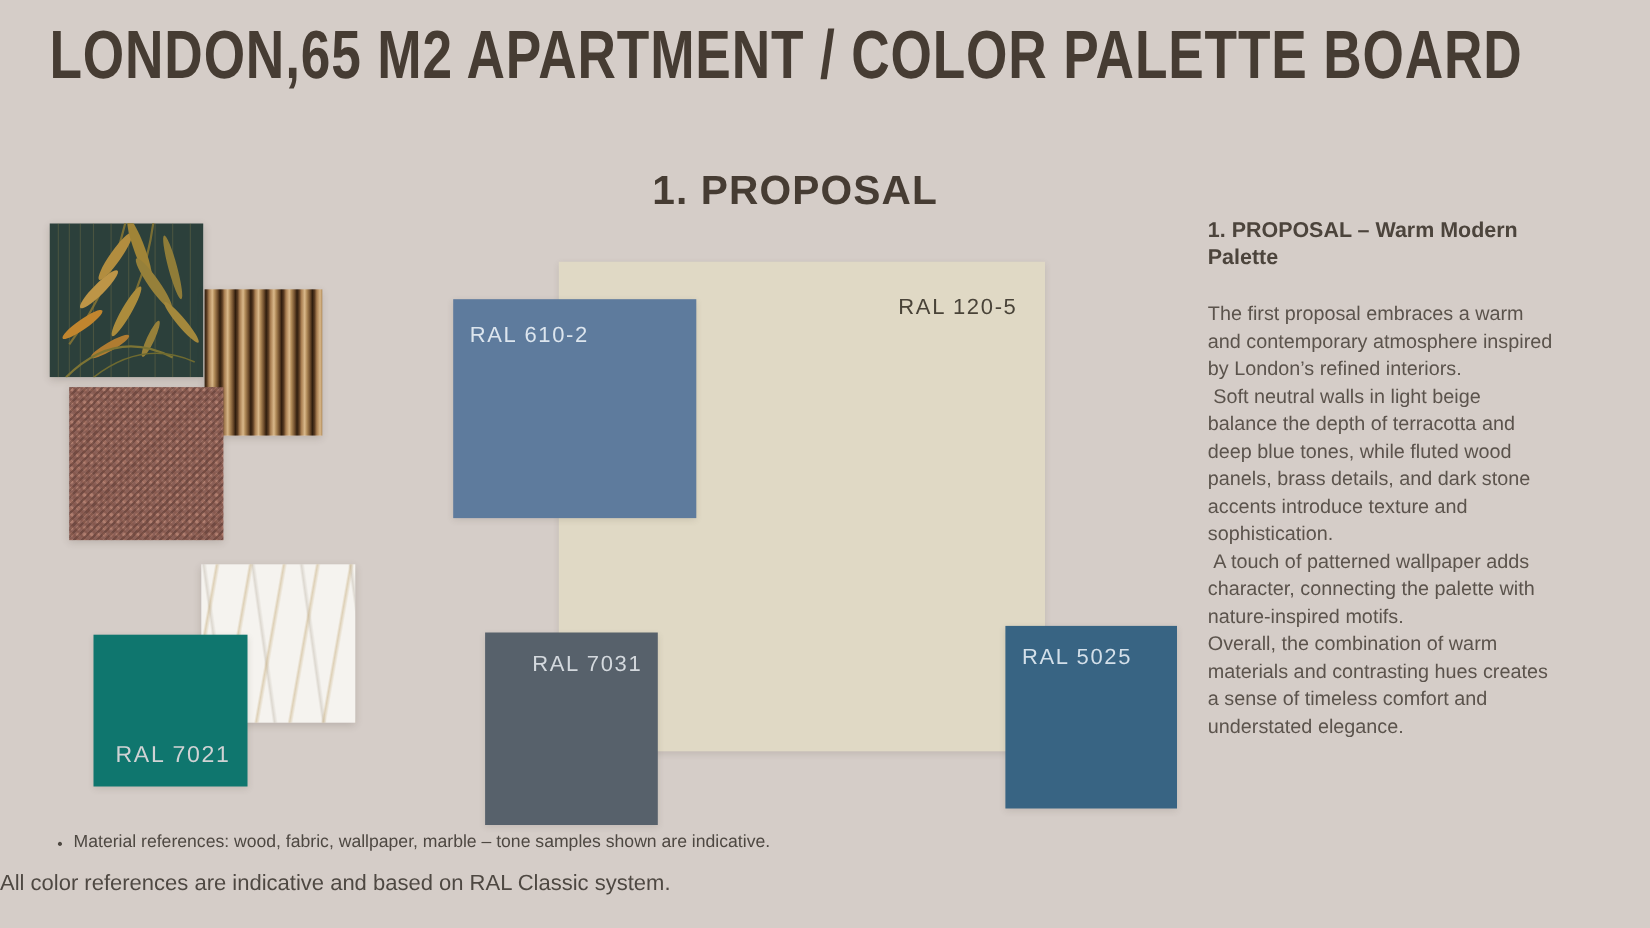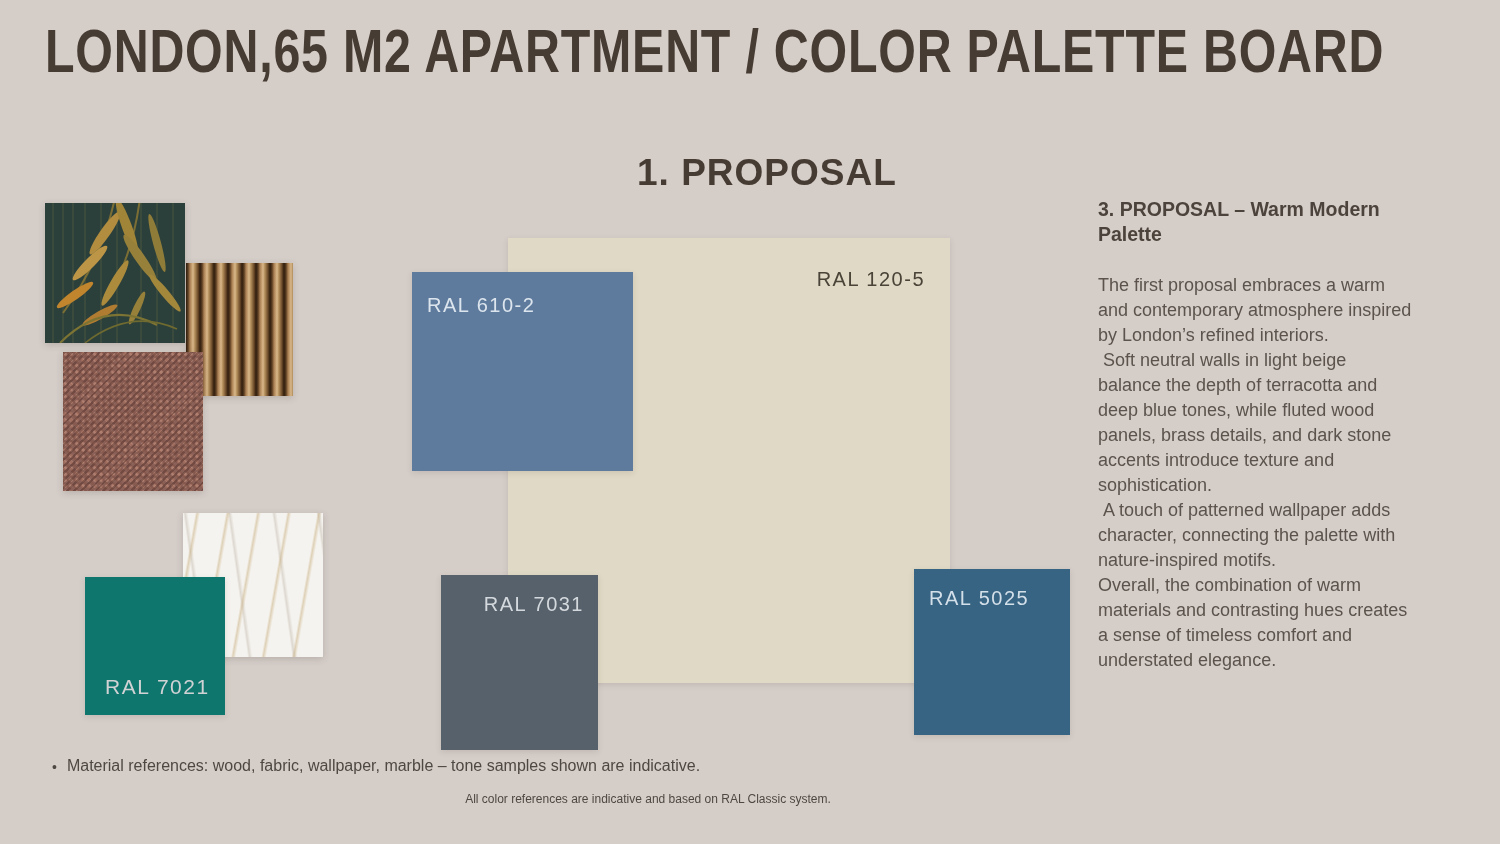--- a/index.html
+++ b/index.html
@@ -12,21 +12,21 @@
   
   .main-title {
     position:absolute; left:45px; top:20px;
     font-size:62px; font-weight:700; color:#463c33;
     letter-spacing:1px; line-height:1; white-space:nowrap;
     transform:scaleX(0.78); transform-origin:left top;
   }
   .section-heading {
     position:absolute; left:593px; top:153px;
     font-size:37px; font-weight:700; color:#463c33;
-    letter-spacing:1px; line-height:1.1; white-space:nowrap;margin-left:44px;
+    letter-spacing:1px; line-height:1.1; white-space:nowrap;
   }
 
   
   .color-swatch { position:absolute; box-shadow:0 2px 6px rgba(80,68,58,0.14); }
   .ral-label {
     position:absolute; font-size:20px; font-weight:400;
     letter-spacing:1.5px; white-space:nowrap;
   }
   #ral-120-5 { left:508px; top:238px; width:442px; height:445px; z-index:1; }
   #ral-120-5 .ral-label { top:30px; right:25px; }
@@ -79,21 +79,21 @@
   .description p { margin:0; white-space:pre-wrap; }
 
   
   .bullet-note {
     position:absolute; left:52px; top:757px;
     font-size:16px; color:#4e4842; display:flex; align-items:flex-start;
   }
   .bullet-note .bullet-dot { font-size:14px; margin-right:10px; line-height:20px; }
   .footer-note {
     position:absolute; left:0; top:792px; width:1296px;
-    text-align:center; font-size:12px; color:#4e4842;
+    text-align:left; font-size:20px; color:#4e4842;
   }
 </style>
 </head>
 <body>
 
 <div class="board">
 
   <div class="main-title">LONDON,65 M2 APARTMENT / COLOR PALETTE BOARD</div>
 
   <div class="section-heading">1. PROPOSAL</div>
@@ -155,21 +155,21 @@
 
   <div class="color-swatch" id="ral-5025" style="background-color: rgb(56, 100, 131);">
     <span class="ral-label" style="color: rgb(211, 223, 233);">RAL 5025</span>
   </div>
 
   <div class="color-swatch" id="ral-7021" style="background-color: #0f766e;">
     <span class="ral-label" style="color: rgb(208, 210, 212);">RAL 7021</span>
   </div>
 
   <div class="description">
-    <p class="desc-heading">3. PROPOSAL – Warm Modern Palette</p>
+    <p class="desc-heading">1. PROPOSAL – Warm Modern Palette</p>
     <p>The first proposal embraces a warm and contemporary atmosphere inspired by London’s refined interiors.</p>
     <p> Soft neutral walls in light beige balance the depth of terracotta and deep blue tones, while fluted wood panels, brass details, and dark stone accents introduce texture and sophistication.</p>
     <p> A touch of patterned wallpaper adds character, connecting the palette with nature-inspired motifs.</p>
     <p>Overall, the combination of warm materials and contrasting hues creates a sense of timeless comfort and understated elegance.</p>
   </div>
 
   <div class="bullet-note">
     <span class="bullet-dot">•</span>
     <span>Material references: wood, fabric, wallpaper, marble – tone samples shown are indicative.</span>
   </div>

